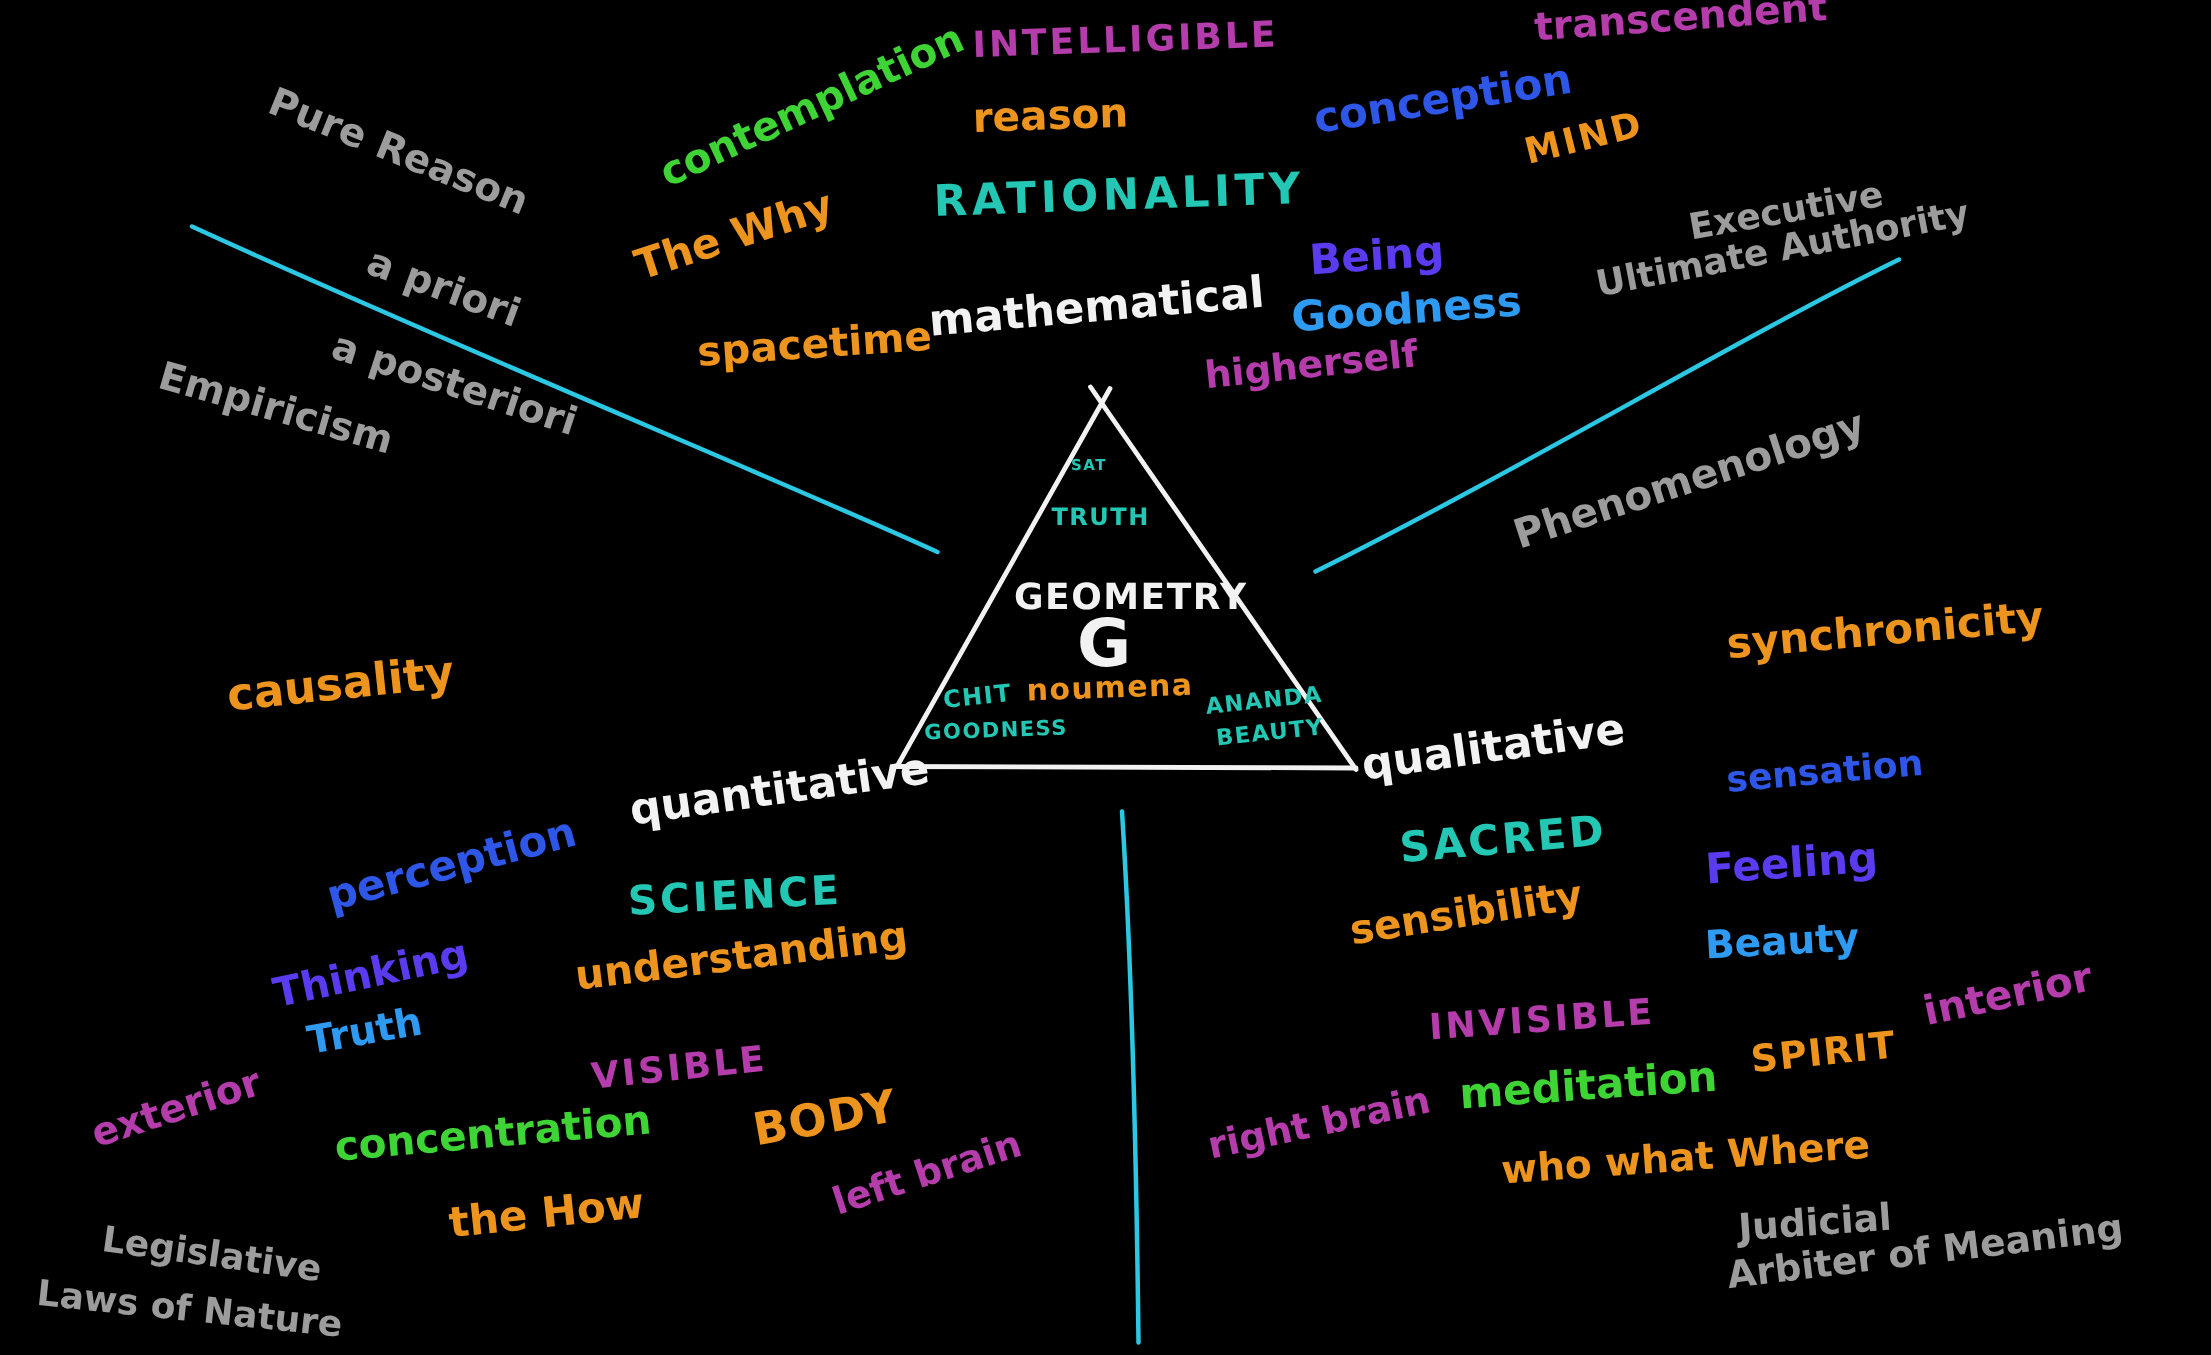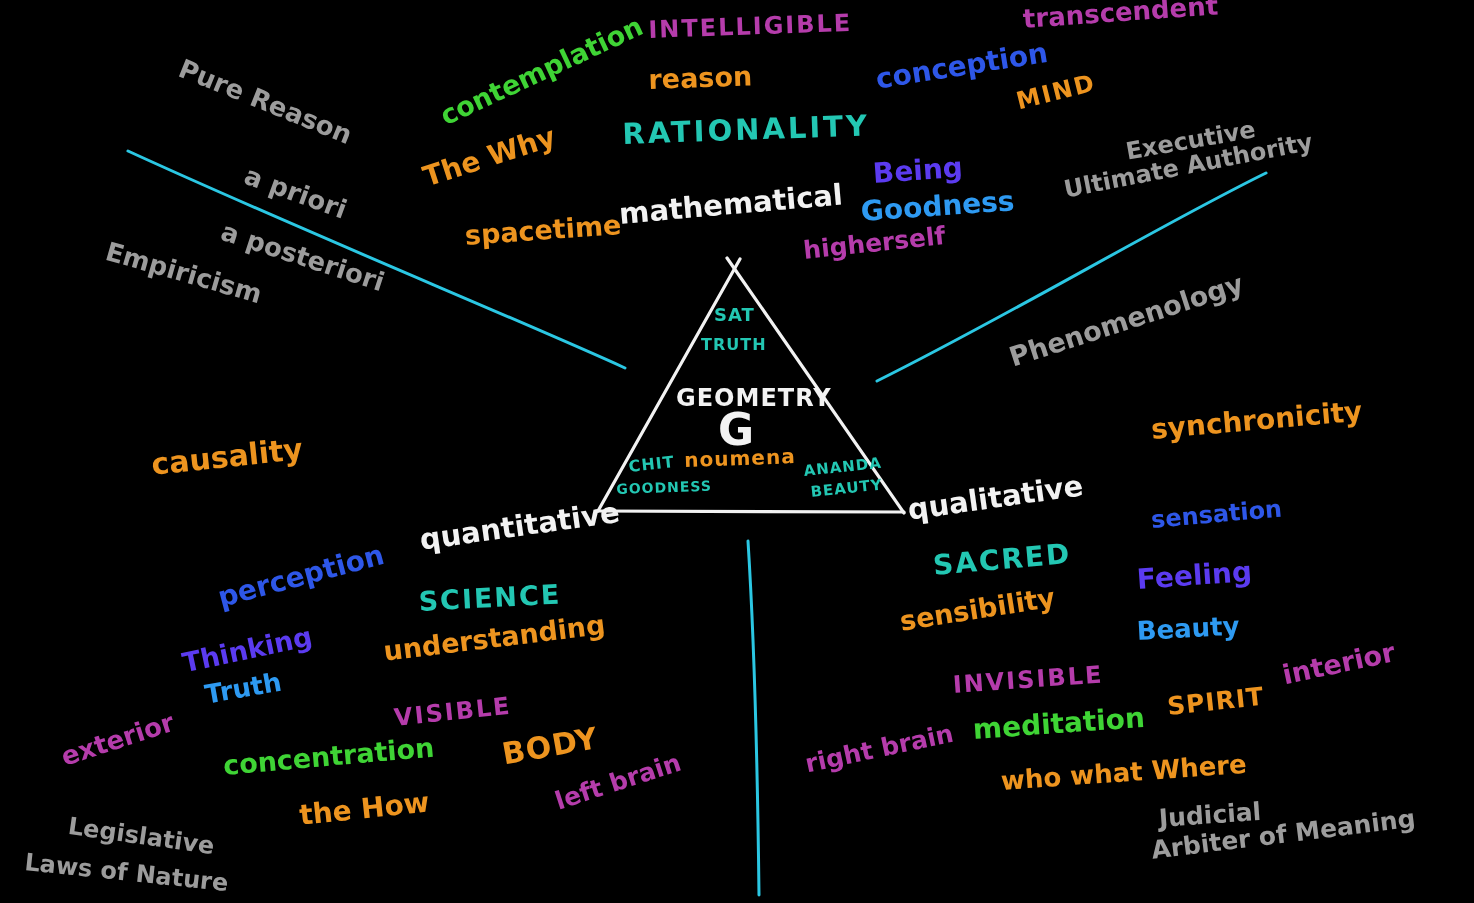--- a/index.html
+++ b/index.html
@@ -87,21 +87,21 @@
     <span class="word" style="left: 222px; top: 752px; font-size: 27px; color: rgb(63, 212, 53); transform: rotate(-5deg);">concentration</span>
     <span class="word" style="left: 500px; top: 740px; font-size: 30px; color: rgb(237, 148, 31); transform: rotate(-10deg); letter-spacing: 1px;">BODY</span>
     <span class="word" style="left: 803px; top: 752px; font-size: 25px; color: rgb(181, 60, 171); transform: rotate(-12deg);">right brain</span>
     <span class="word" style="left: 1000px; top: 768px; font-size: 26px; color: rgb(237, 148, 31); transform: rotate(-4deg);">who what Where</span>
     <span class="word" style="left: 298px; top: 802px; font-size: 28px; color: rgb(237, 148, 31); transform: rotate(-6deg);">the How</span>
     <span class="word" style="left: 552px; top: 790px; font-size: 25px; color: rgb(181, 60, 171); transform: rotate(-18deg);">left brain</span>
     <span class="word" style="left: 1158px; top: 806px; font-size: 25px; color: rgb(156, 156, 156); transform: rotate(-4deg);">Judicial</span>
     <span class="word" style="left: 70px; top: 814px; font-size: 24px; color: rgb(156, 156, 156); transform: rotate(8deg);">Legislative</span>
     <span class="word" style="left: 1150px; top: 838px; font-size: 25px; color: rgb(156, 156, 156); transform: rotate(-7deg);">Arbiter of Meaning</span>
     <span class="word" style="left: 26px; top: 850px; font-size: 24px; color: rgb(156, 156, 156); transform: rotate(6deg);">Laws of Nature</span>
-    <span class="word" style="left: 714px; top: 306px; font-size: 18px; color: rgb(35, 199, 179); transform: rotate(0deg); letter-spacing: 1px;">SAT</span>
+    <span class="word" style="left: 714px; top: 306px; font-size: 10px; color: rgb(35, 199, 179); transform: rotate(0deg); letter-spacing: 1px;">SAT</span>
     <span class="word" style="left: 701px; top: 337px; font-size: 16px; color: rgb(35, 199, 179); transform: rotate(0deg); letter-spacing: 1px;">TRUTH</span>
     <span class="word" style="left: 676px; top: 386px; font-size: 24px; color: rgb(242, 242, 242); transform: rotate(0deg); letter-spacing: 1px;">GEOMETRY</span>
     <span class="word" style="left: 718px; top: 408px; font-size: 44px; color: rgb(242, 242, 242); transform: rotate(0deg);">G</span>
     <span class="word" style="left: 628px; top: 459px; font-size: 16px; color: rgb(35, 199, 179); transform: rotate(-6deg); letter-spacing: 1px;">CHIT</span>
     <span class="word" style="left: 684px; top: 450px; font-size: 20px; color: rgb(237, 148, 31); transform: rotate(-2deg); letter-spacing: 1px;">noumena</span>
     <span class="word" style="left: 616px; top: 482px; font-size: 14px; color: rgb(35, 199, 179); transform: rotate(-2deg); letter-spacing: 1px;">GOODNESS</span>
     <span class="word" style="left: 803px; top: 464px; font-size: 15px; color: rgb(35, 199, 179); transform: rotate(-6deg); letter-spacing: 1px;">ANANDA</span>
     <span class="word" style="left: 810px; top: 485px; font-size: 15px; color: rgb(35, 199, 179); transform: rotate(-6deg); letter-spacing: 1px;">BEAUTY</span>
   </div>
 

